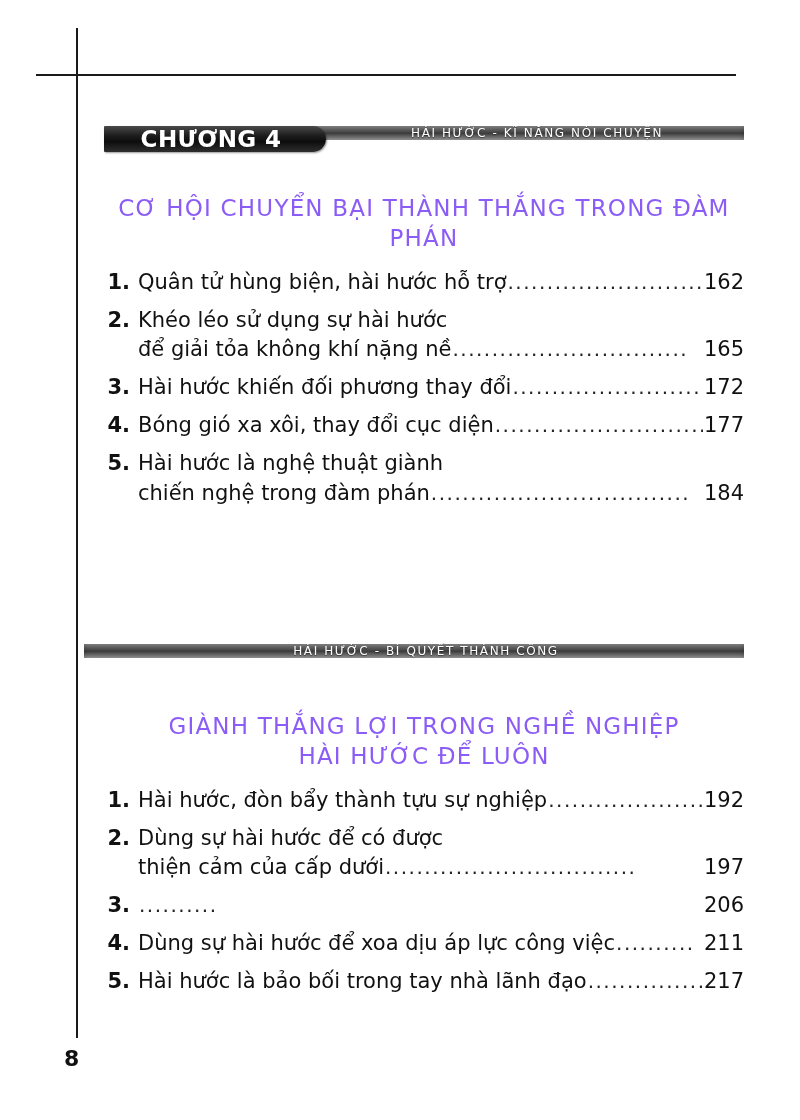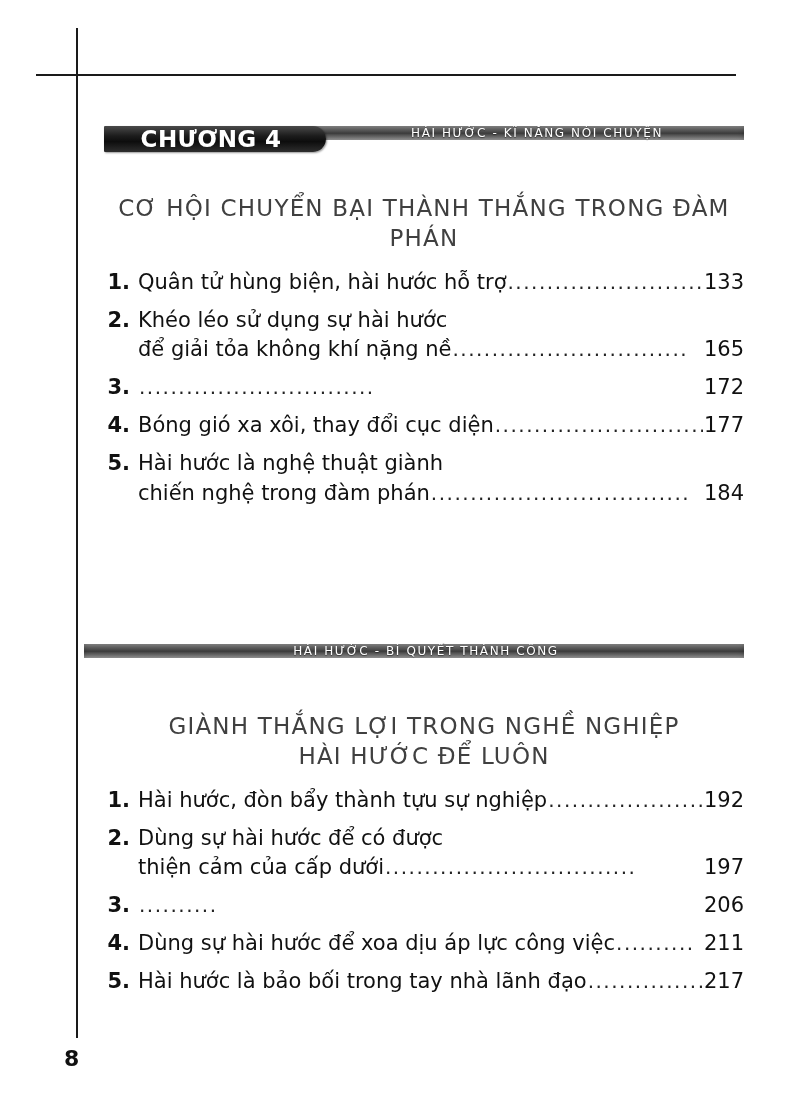--- a/index.html
+++ b/index.html
@@ -94,21 +94,21 @@
     letter-spacing: 1.6px;
     white-space: nowrap;
     text-shadow: 0 1px 1px rgba(0,0,0,0.45);
   }
 
   
   .section-heading {
     text-align: center;
     font-size: 23px;
     letter-spacing: 1.2px;
-    color: #404040;
+    color: #8b5cf6;
     margin-top: 22px;
     line-height: 1.30;
   }
   .section-heading .line {
     display: block;
   }
 
   
   .toc {
     margin-top: 14px;
@@ -191,21 +191,21 @@
       <span class="line">CƠ HỘI CHUYỂN BẠI THÀNH THẮNG TRONG ĐÀM PHÁN</span>
     </div>
 
     <ul class="toc">
       <li class="toc-item">
         <span class="toc-num">1.</span>
         <span class="toc-body">
           <span class="toc-row">
             <span class="toc-text">Quân tử hùng biện, hài hước hỗ trợ</span>
             <span class="toc-dots">...............................</span>
-            <span class="toc-page">133</span>
+            <span class="toc-page">162</span>
           </span>
         </span>
       </li>
 
       <li class="toc-item">
         <span class="toc-num">2.</span>
         <span class="toc-body">
           <span class="toc-row no-dots">
             <span class="toc-text">Khéo léo sử dụng sự hài hước</span>
           </span>
@@ -214,20 +214,21 @@
             <span class="toc-dots">..............................</span>
             <span class="toc-page">165</span>
           </span>
         </span>
       </li>
 
       <li class="toc-item">
         <span class="toc-num">3.</span>
         <span class="toc-body">
           <span class="toc-row">
+            <span class="toc-text">Hài hước khiến đối phương thay đổi</span>
             <span class="toc-dots">..............................</span>
             <span class="toc-page">172</span>
           </span>
         </span>
       </li>
 
       <li class="toc-item">
         <span class="toc-num">4.</span>
         <span class="toc-body">
           <span class="toc-row">

